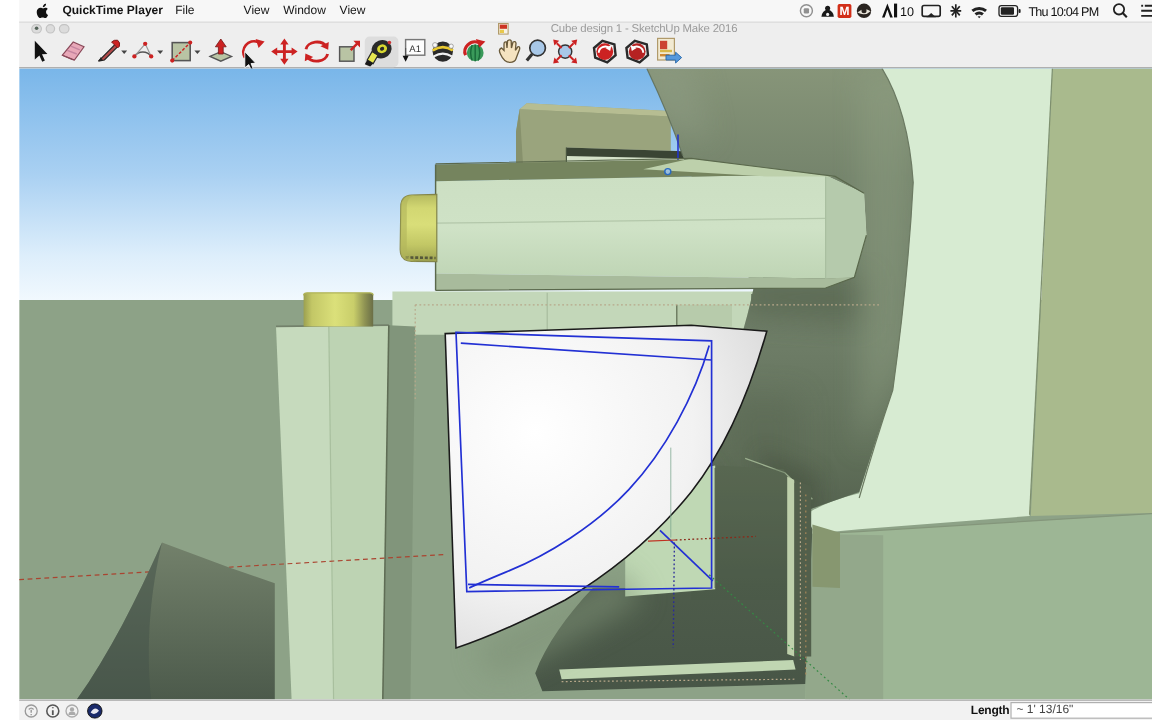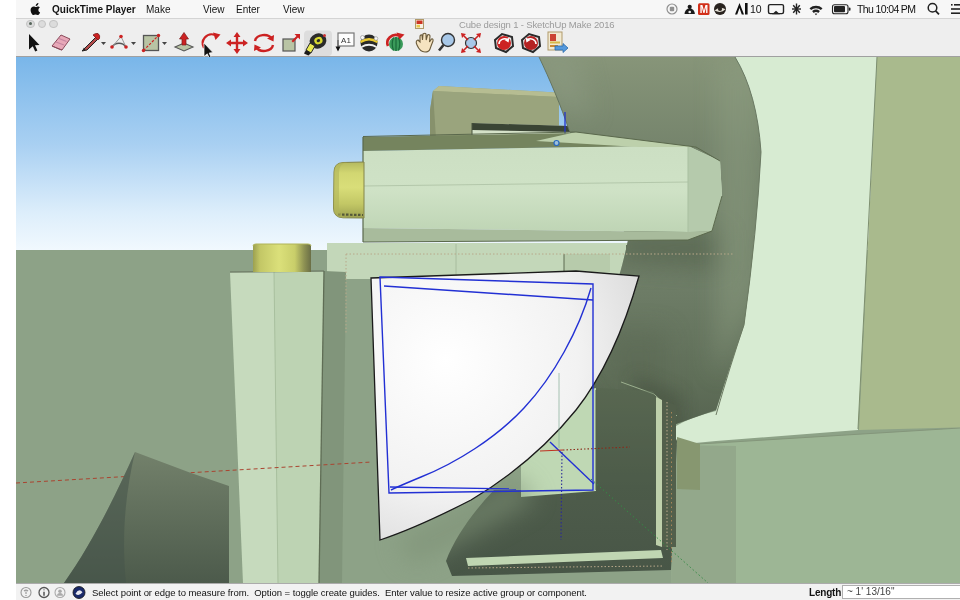--- a/index.html
+++ b/index.html
@@ -17,24 +17,24 @@
 #lenbox{position:absolute;top:1px;left:826px;width:123px;height:12px;background:#fff;border:1px solid #b0b0b0;font-size:10px;color:#444;padding-left:4px;line-height:12px;}
 </style>
 </head>
 <body>
 <div id="page">
 <div id="menubar" class="abs">
 <svg class="abs" style="top:3px;left:14px" width="11" height="13" viewBox="0 0 11 13">
         <path d="M7.7,2.1 c0.5-0.6,0.8-1.4,0.7-2.1 c-0.7,0-1.5,0.5-2,1.1 C5.9,1.6,5.6,2.4,5.7,3.1 C6.5,3.2,7.2,2.7,7.7,2.1 z M8.4,3.4 c-1.1,0-2,0.6-2.5,0.6 c-0.5,0-1.3-0.6-2.2-0.6 C2.1,3.5,0.6,4.7,0.6,7 c0,2.4,1.7,5.1,2.8,5.1 c0.5,0,1.2-0.5,2.1-0.5 c0.9,0,1.5,0.5,2.1,0.5 c1,0,2-1.5,2.5-2.7 c-1.2-0.5-1.7-1.5-1.7-2.5 c0-1.1,0.6-1.9,1.4-2.4 C9.4,3.8,8.9,3.4,8.4,3.4 z" fill="#111"></path>
       </svg>
 <span class="mtxt" style="left:36px;font-weight:bold;">QuickTime Player</span>
-<span class="mtxt" style="left:130px;">Make</span>
+<span class="mtxt" style="left:130px;">File</span>
 <span class="mtxt" style="left:157px;margin-top:34px;">Edit</span>
 <span class="mtxt" style="left:187px;">View</span>
-<span class="mtxt" style="left:220px;">Enter</span>
+<span class="mtxt" style="left:220px;">Window</span>
 <span class="mtxt" style="left:267px;">View</span>
 <svg class="abs" style="top:0;left:640px" width="320" height="19" viewBox="0 0 320 19">
 <circle cx="16" cy="9" r="5" fill="none" stroke="#909090" stroke-width="1.2"></circle>
         <rect x="13.8" y="6.8" width="4.4" height="4.4" rx="1" fill="#909090"></rect>
 <path d="M28.5,14 a5.2,5.8 0 0 1 10.4,0 z" fill="#1a1a1a"></path>
         <circle cx="33.7" cy="6.8" r="2.1" fill="#1a1a1a"></circle>
         <line x1="33.7" y1="6.8" x2="33.7" y2="9.5" stroke="#1a1a1a" stroke-width="1.5"></line>
         <circle cx="33.7" cy="12" r="1.3" fill="#f0f0f0"></circle>
 <rect x="42" y="3.3" width="11.5" height="11.8" rx="1.5" fill="#d22f19"></rect>
         <text x="47.8" y="12.6" font-size="10" font-weight="bold" fill="#fff" text-anchor="middle" font-family="Liberation Sans">M</text>
@@ -391,17 +391,16 @@
 <circle cx="7" cy="6.5" r="5" fill="none" stroke="#9a9a9a" stroke-width="1.1"></circle>
         <path d="M5,5.2 Q7,3 9,5.2 M7,5.5 L7,8 M7,9 L7,10" fill="none" stroke="#9a9a9a" stroke-width="1.2"></path>
 <circle cx="25" cy="6.5" r="5" fill="none" stroke="#555" stroke-width="1.3"></circle>
         <path d="M25,4.2 L25,3.4 M25,5.8 L25,9.8" stroke="#555" stroke-width="1.5"></path>
 <circle cx="41" cy="6.5" r="5" fill="none" stroke="#aaaaaa" stroke-width="1.1"></circle>
         <circle cx="41" cy="5.2" r="1.8" fill="#aaaaaa"></circle>
         <path d="M38,9.8 a3,2.8 0 0 1 6,0 z" fill="#aaaaaa"></path>
 <circle cx="60" cy="6.5" r="6" fill="#1a2a6a" stroke="#111" stroke-width="0.8"></circle>
         <path d="M56.5,7.8 Q60,1.8 63.5,6.3 Q60,10.8 56.5,7.8 Z" fill="#e8e8f0"></path>
 </svg>
-<div id="stext">Select point or edge to measure from.&nbsp; Option = toggle create guides.&nbsp; Enter value to resize active group or component.</div>
 <div id="lenlab">Length</div>
 <div id="lenbox">~ 1' 13/16"</div>
 </div>
 </div>
 
 </body></html>

